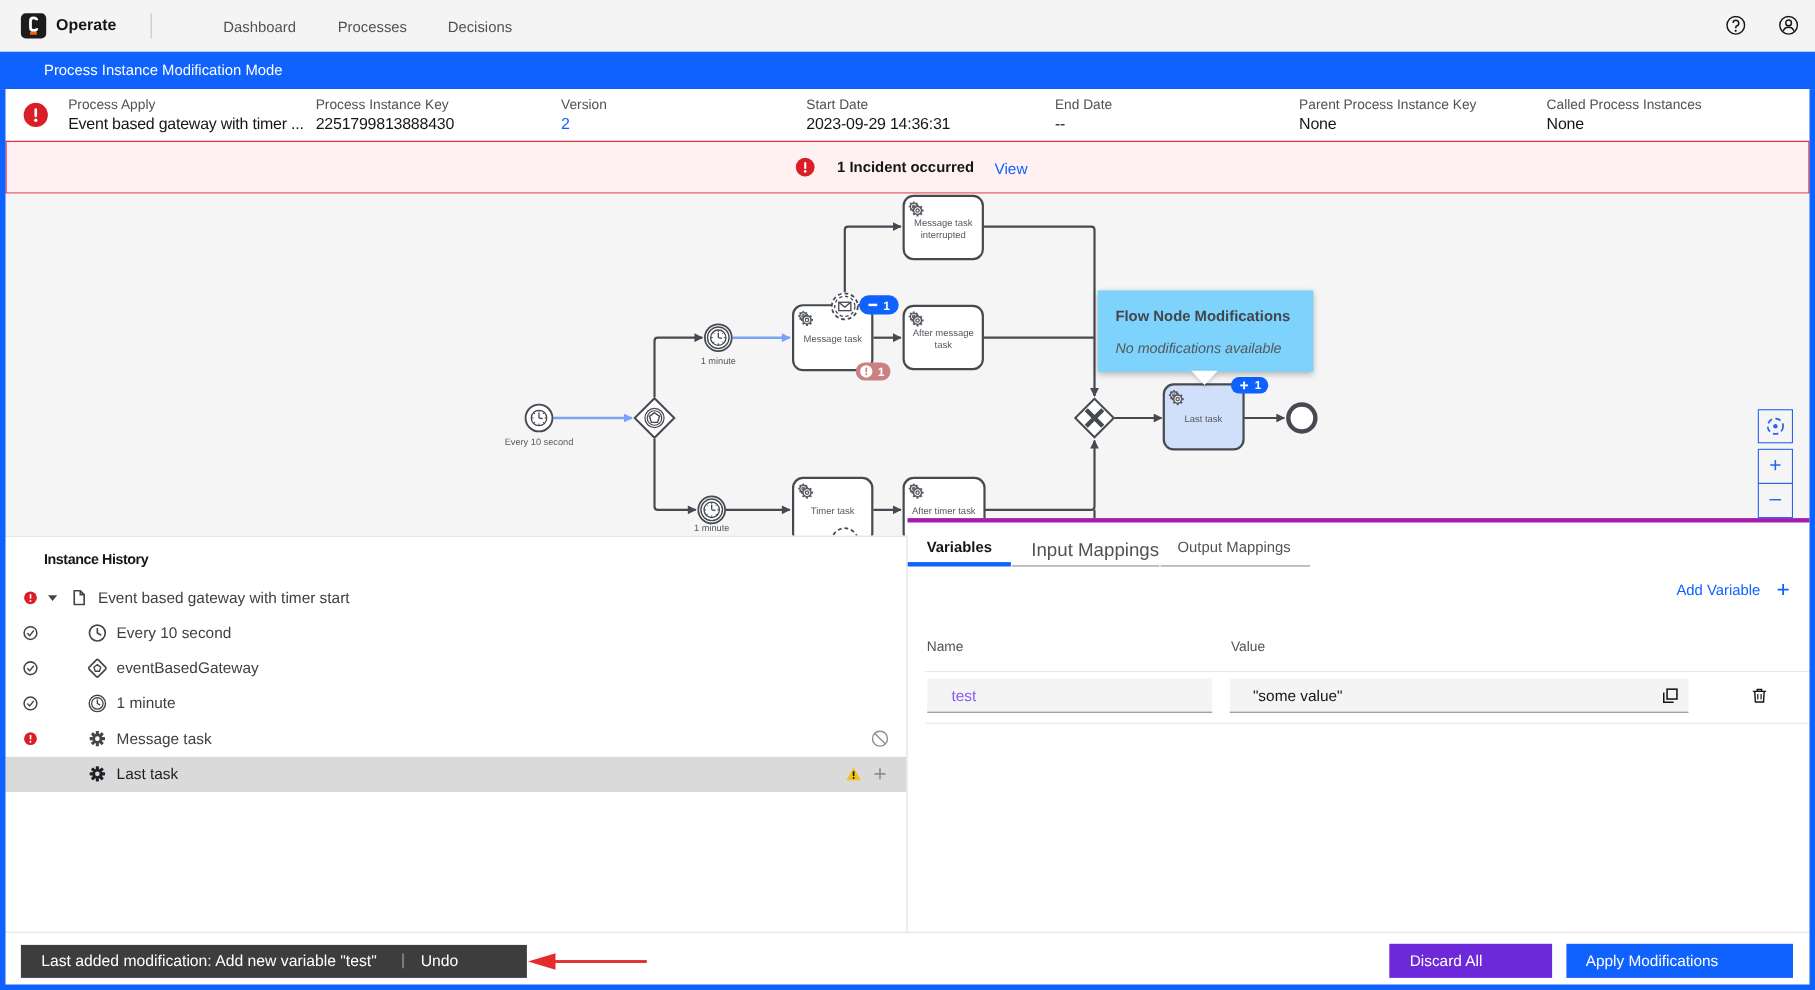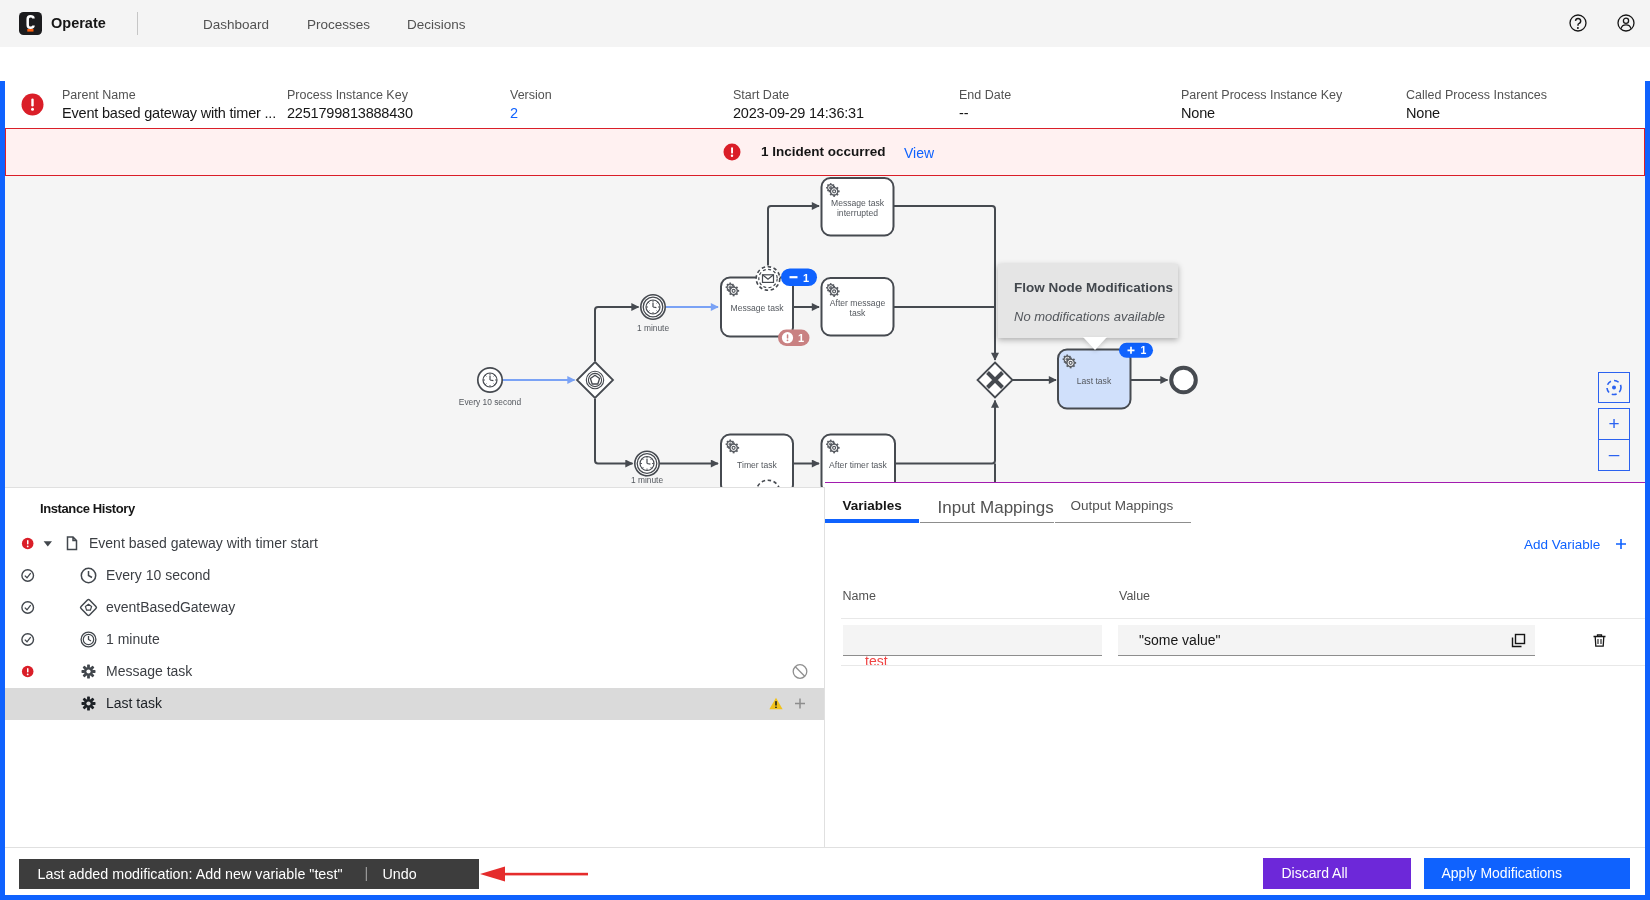--- a/index.html
+++ b/index.html
@@ -30,34 +30,34 @@
   .mvalue { position:absolute; top:24px; font-size:14.5px; letter-spacing:-0.2px; color:#161616; }
 
   
   #banner { position:absolute; left:5px; top:128px; width:1640px; height:48px;
      background:#fff1f1; border:1px solid #da1e28; }
 
   
   #diagram { position:absolute; left:0; top:176px; width:1650px; height:311px; background:#f5f5f5; }
 
   
-  #tooltip { position:absolute; left:998px; top:264px; width:180px; height:74px; background:#e5e5e5;
+  #tooltip { position:absolute; left:998px; top:264px; width:196px; height:74px; background:#7dd3fc;
      box-shadow:0 2px 6px rgba(0,0,0,0.3); z-index:20; }
   #tooltip .t1 { position:absolute; left:16px; top:16px; font-size:13.5px; font-weight:bold; color:#42474d; }
   #tooltip .t2 { position:absolute; left:16px; top:45px; font-size:13px; font-style:italic; color:#53575c; }
   #tipptr { position:absolute; left:1083px; top:337px; width:0; height:0; z-index:21;
      border-left:12px solid transparent; border-right:12px solid transparent; border-top:13px solid #fff;
      filter:drop-shadow(0 2px 2px rgba(0,0,0,0.15)); }
 
   
   .zbtn { position:absolute; border:1px solid #2b62f0; color:#2b62f0; background:rgba(255,255,255,0); z-index:22; }
 
   
   #history { position:absolute; left:5px; top:487px; width:819px; height:360px; background:#fff; border-top:1px solid #e0e0e0; }
-  #vars { position:absolute; left:825px; top:482px; width:820px; height:360px; background:#fff; border-top:1px solid #a21caf;text-decoration:underline; }
+  #vars { position:absolute; left:825px; top:471px; width:820px; height:360px; background:#fff; border-top:4px solid #a21caf;text-decoration:underline; }
   #vdiv { position:absolute; left:824px; top:487px; width:1px; height:360px; background:#e0e0e0; }
 
   
   #footer { position:absolute; left:5px; top:847px; width:1640px; height:48px; background:#fff; border-top:1px solid #e0e0e0; }
   #toast { position:absolute; left:13.5px; top:11px; width:460px; height:30px; background:#3d3d3d; color:#fff; font-size:14.3px;text-decoration:underline; }
   .btn { position:absolute; top:10px; height:31px; color:#fff; font-size:14px; }
 </style>
 </head>
 <body>
 <div id="page">
@@ -79,28 +79,31 @@
       <path d="M6.5 6.8 a2.6 2.6 0 1 1 3.3 2.8 c-0.65 0.2 -0.8 0.55 -0.8 1.3 v0.8" fill="none" stroke="#161616" stroke-width="1.4"></path>
       <circle cx="8.9" cy="14" r="1" fill="#161616"></circle>
     </svg>
     <svg class="abs" style="left:1617px; top:14px;" width="18" height="18" viewBox="0 0 18 18">
       <circle cx="9" cy="9" r="8" fill="none" stroke="#161616" stroke-width="1.3"></circle>
       <circle cx="9" cy="6.8" r="2.6" fill="none" stroke="#161616" stroke-width="1.3"></circle>
       <path d="M4.2 14.6 C4.6 11.8 6.5 10.8 9 10.8 C11.5 10.8 13.4 11.8 13.8 14.6" fill="none" stroke="#161616" stroke-width="1.3"></path>
     </svg>
   </div>
 
+  <div id="modebar">
+      <span>Process Instance Modification Mode</span>
+    </div>
 
   <div id="meta">
     <svg class="abs" style="left:16px; top:12px;" width="23" height="23" viewBox="0 0 23 23">
       <circle cx="11.5" cy="11.5" r="11" fill="#da1e28"></circle>
       <rect x="10.3" y="5.5" width="2.4" height="8" rx="1.2" fill="#fff"></rect>
       <circle cx="11.5" cy="16.3" r="1.5" fill="#fff"></circle>
     </svg>
-    <div class="mlabel" style="left:57px;">Parent Name</div>
+    <div class="mlabel" style="left:57px;">Process Apply</div>
     <div class="mvalue" style="left:57px;">Event based gateway with timer ...</div>
     <div class="mlabel" style="left:282px;">Process Instance Key</div>
     <div class="mvalue" style="left:282px;">2251799813888430</div>
     <div class="mlabel" style="left:505px;">Version</div>
     <div class="mvalue" style="left:505px; color:#0f62fe;">2</div>
     <div class="mlabel" style="left:728px;">Start Date</div>
     <div class="mvalue" style="left:728px;">2023-09-29 14:36:31</div>
     <div class="mlabel" style="left:954px;">End Date</div>
     <div class="mvalue" style="left:954px;">--</div>
     <div class="mlabel" style="left:1176px;">Parent Process Instance Key</div>
@@ -368,21 +371,21 @@
     <div class="abs" style="left:699px; top:54px; font-size:13.5px; color:#0f62fe;">Add Variable</div>
     <svg class="abs" style="left:789px; top:54px;" width="14" height="14" viewBox="0 0 14 14">
       <path d="M7 2 V12 M2 7 H12" stroke="#0f62fe" stroke-width="1.6"></path>
     </svg>
 
     <div class="abs" style="left:17.5px; top:105.5px; font-size:12.5px; color:#525252;">Name</div>
     <div class="abs" style="left:294px; top:105.5px; font-size:12.5px; color:#525252;">Value</div>
 
     <div class="abs" style="left:16px; top:134.5px; width:815px; height:1px; background:#e8e8e8;"></div>
     <div class="abs" style="left:17.5px; top:141.5px; width:259px; height:31.5px; background:#f4f4f4; border-bottom:1px solid #8d8d8d;"></div>
-    <div class="abs" style="left:40px; top:149px; font-size:14px; color:#ef4444;margin-top:21px;">test</div>
+    <div class="abs" style="left:40px; top:149px; font-size:14px; color:#8b5cf6;">test</div>
     <div class="abs" style="left:293px; top:141.5px; width:417px; height:31.5px; background:#f4f4f4; border-bottom:1px solid #8d8d8d;"></div>
     <div class="abs" style="left:314px; top:149px; font-size:14px; color:#161616;">"some value"</div>
     <svg class="abs" style="left:686px; top:150px;" width="15" height="15" viewBox="0 0 15 15">
       <rect x="4.5" y="1.5" width="9" height="9" fill="none" stroke="#161616" stroke-width="1.4"></rect>
       <path d="M10.5 13.5 H1.5 V4.5" fill="none" stroke="#161616" stroke-width="1.4"></path>
     </svg>
     <svg class="abs" style="left:767px; top:150px;" width="15" height="15" viewBox="0 0 15 15">
       <path d="M1.5 3.5 H13.5 M5.5 3.5 V1.8 H9.5 V3.5 M3.2 3.5 L3.8 13.2 H11.2 L11.8 3.5" fill="none" stroke="#161616" stroke-width="1.3"></path>
       <path d="M6 6 V11 M9 6 V11" stroke="#161616" stroke-width="1.1"></path>
     </svg>

